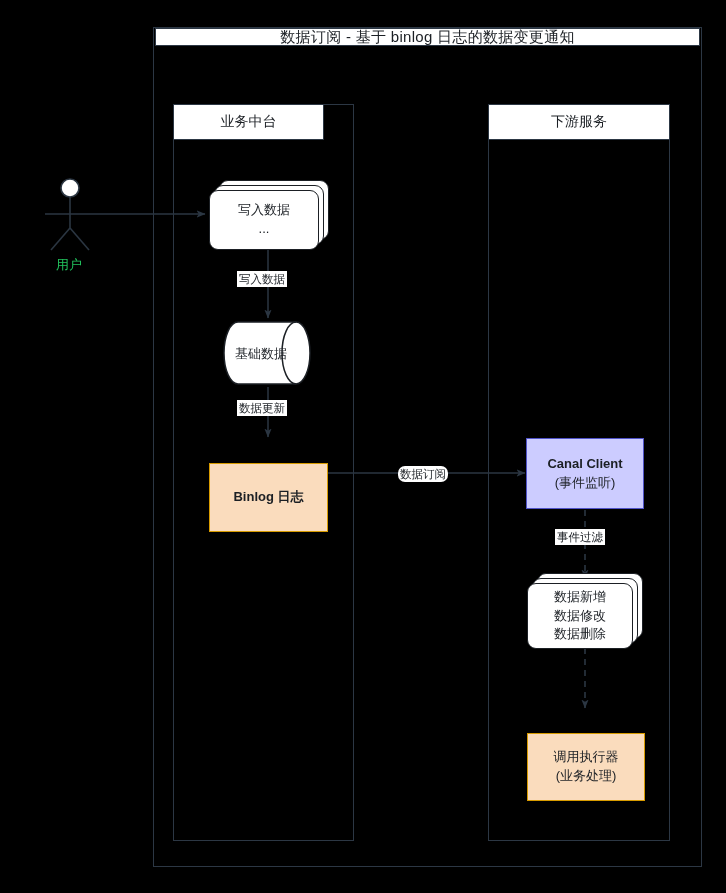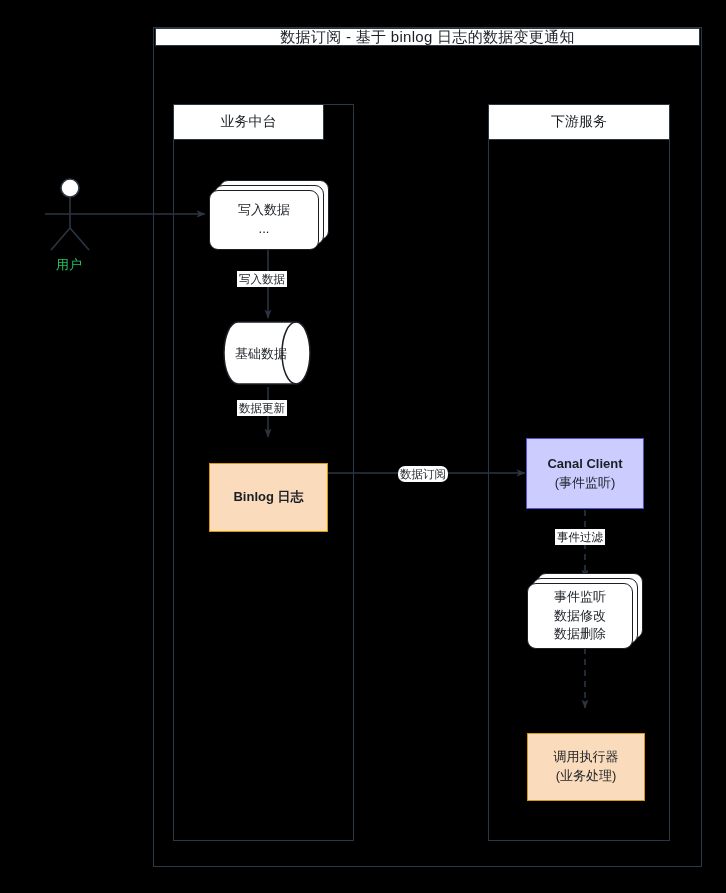--- a/index.html
+++ b/index.html
@@ -204,21 +204,21 @@
 
   <div class="node rect-purple" style="left:526px; top:438px; width:118px; height:71px;">
     <span class="ln bold">Canal Client</span>
     <span class="ln">(事件监听)</span>
   </div>
 
   <div class="stack" style="left:527px; top:573px; width:120px; height:76px;">
     <div class="layer" style="left:10px; top:0px; width:106px; height:66px;"></div>
     <div class="layer" style="left:5px; top:5px; width:106px; height:66px;"></div>
     <div class="node front" style="left:0px; top:10px; width:106px; height:66px; position:absolute;">
-      <span class="ln">事件监听</span>
+      <span class="ln">数据新增</span>
       <span class="ln">数据修改</span>
       <span class="ln">数据删除</span>
     </div>
   </div>
 
   <div class="node rect-orange" style="left:527px; top:709px; width:118px; height:68px;">
     <span class="ln">调用执行器</span>
     <span class="ln">(业务处理)</span>
   </div>
 

